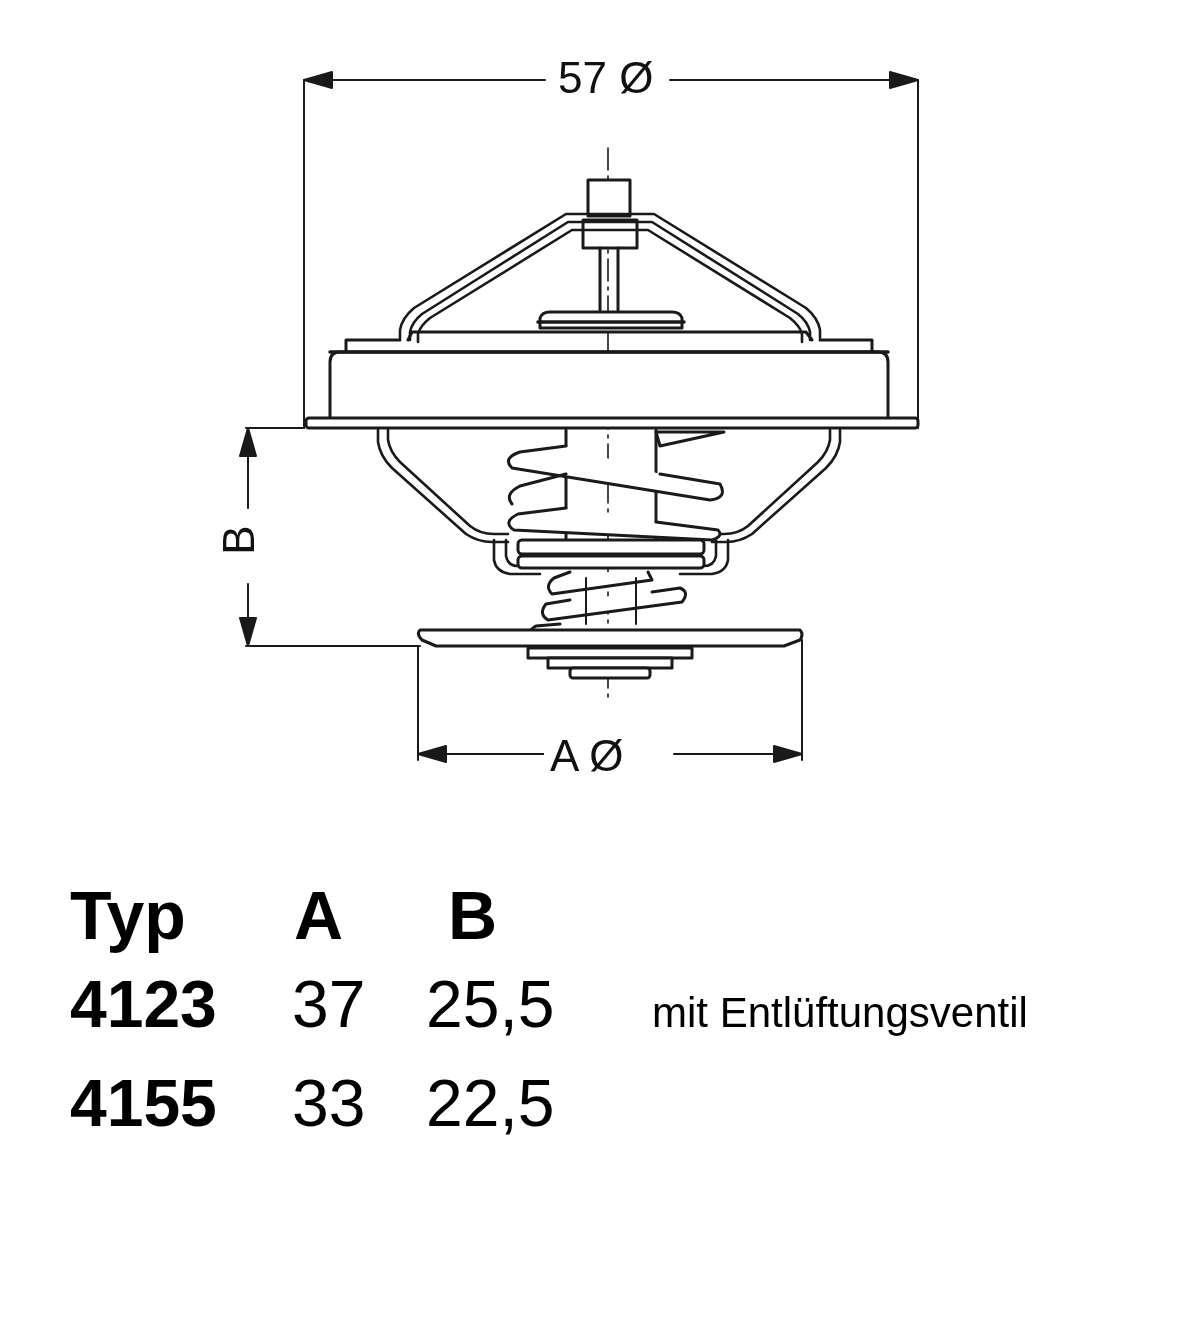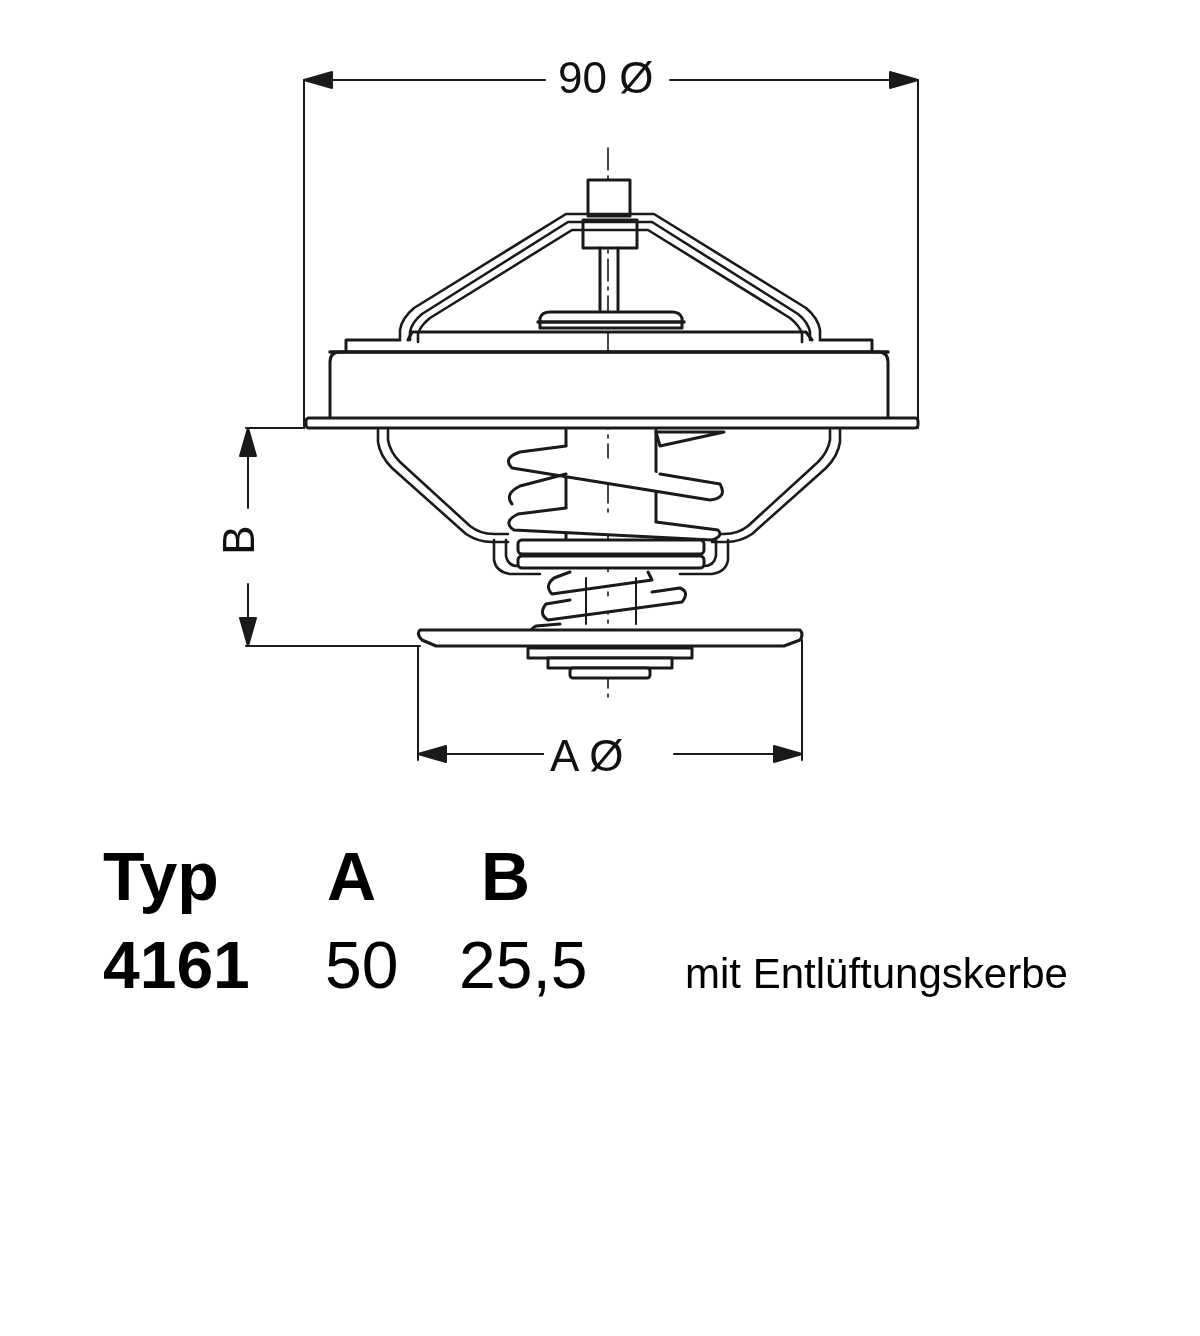--- a/index.html
+++ b/index.html
@@ -5,21 +5,21 @@
     html, body { margin: 0; padding: 0; background: #ffffff; }
     body { width: 1200px; height: 1336px; position: relative; overflow: hidden;
            font-family: "Liberation Sans", sans-serif; color: #000; }
     #drawing { position: absolute; left: 0; top: 0; width: 1200px; height: 820px; }
     .dim-label { position: absolute; font-family: "Liberation Sans", sans-serif;
                  font-size: 44px; line-height: 1; color: #111; background: #fff; padding: 0 6px; }
     #dim-67 { left: 552px; top: 56px; }
     #dim-a  { left: 544px; top: 734px; }
     #dim-b  { left: 222px; top: 518px; transform: rotate(-90deg); transform-origin: center; padding: 0 2px; }
 
-    #spec-table { position: absolute; left: 70px; top: 832px; border-collapse: collapse; margin-left: 33px; }
+    #spec-table { position: absolute; left: 70px; top: 871px; border-collapse: collapse; }
     #spec-table td, #spec-table th { padding: 0; vertical-align: baseline; white-space: nowrap; }
     .hdr { font-weight: bold; font-size: 68px; line-height: 88px; text-align: left; }
     .col-typ { width: 222px; }
     .col-a   { width: 132px; }
     .col-b   { width: 200px; }
     .cell-typ { font-weight: bold; font-size: 66px; line-height: 90px; }
     .cell-num { font-size: 66px; line-height: 90px; }
     .cell-num.bold { font-weight: bold; }
     .cell-note { font-size: 42px; line-height: 90px; padding-left: 4px !important; }
     .hdr-a { padding-left: 2px !important; }
@@ -125,33 +125,39 @@
     <g stroke-width="2">
       <line x1="418" y1="646" x2="418" y2="760"></line>
       <line x1="802" y1="640" x2="802" y2="760"></line>
       <line x1="444" y1="754" x2="545" y2="754"></line>
       <line x1="674" y1="754" x2="776" y2="754"></line>
       <polygon points="418,754 446,746 446,762" fill="#1a1a1a"></polygon>
       <polygon points="802,754 774,746 774,762" fill="#1a1a1a"></polygon>
     </g>
   </svg>
 
-  <span id="dim-67" class="dim-label">90 Ø</span>
+  <span id="dim-67" class="dim-label">57 Ø</span>
   <span id="dim-a" class="dim-label">A Ø</span>
   <span id="dim-b" class="dim-label">B</span>
 </div>
 
 <table id="spec-table">
   <tbody>
       <tr>
     <th class="hdr col-typ">Typ</th>
     <th class="hdr col-a hdr-a">A</th>
     <th class="hdr col-b hdr-b">B</th>
     <th class="hdr"></th>
   </tr>
   <tr>
-    <td class="cell-typ">4161</td>
-    <td class="cell-num">50</td>
+    <td class="cell-typ">4123</td>
+    <td class="cell-num">37</td>
     <td class="cell-num">25,5</td>
-    <td class="cell-note">mit Entlüftungskerbe</td>
+    <td class="cell-note">mit Entlüftungsventil</td>
+  </tr>
+  <tr>
+    <td class="cell-typ">4155</td>
+    <td class="cell-num">33</td>
+    <td class="cell-num">22,5</td>
+    <td class="cell-note"></td>
   </tr>
 </tbody>
   </table>
 
 </body></html>

